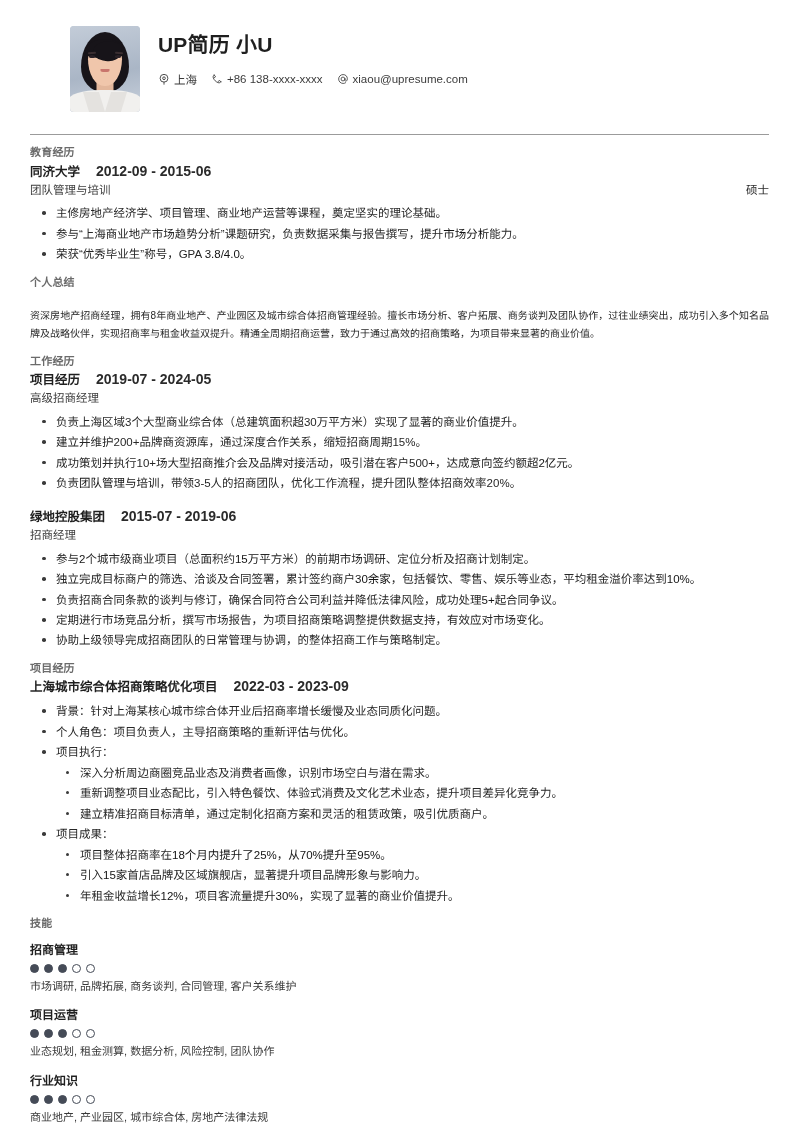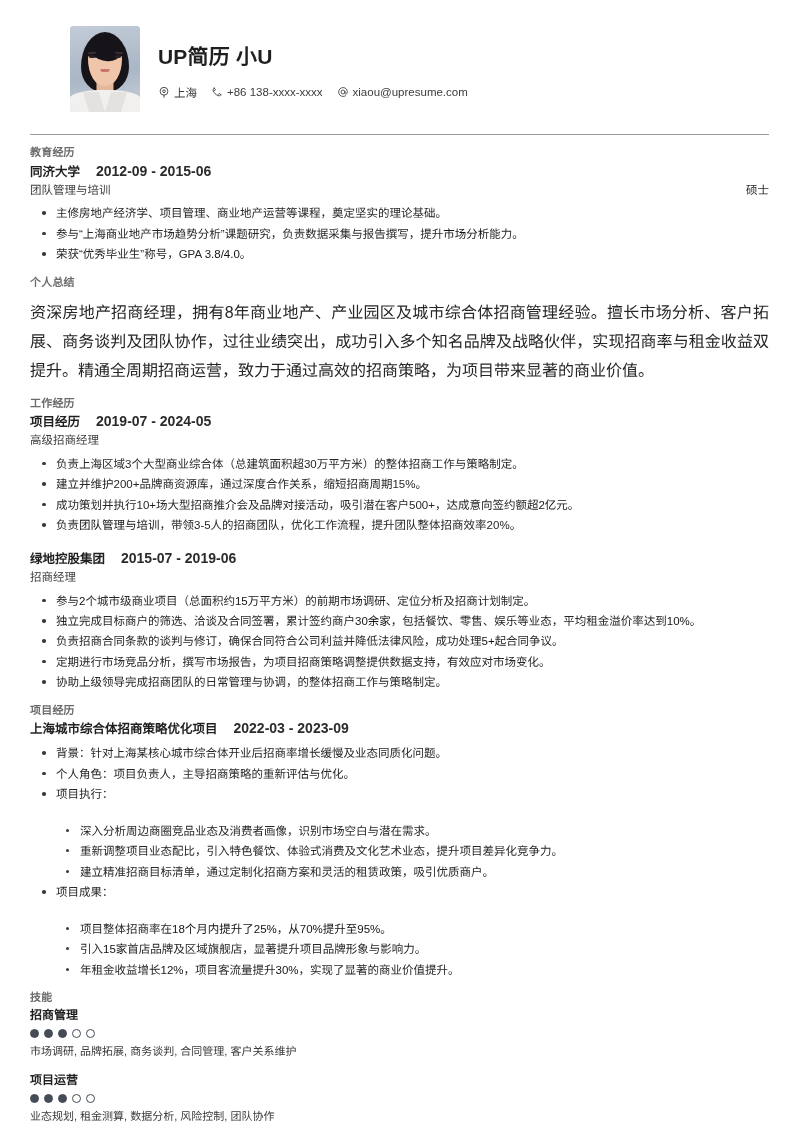--- a/index.html
+++ b/index.html
@@ -21,21 +21,21 @@
     width: 799px;
     min-height: 1130px;
     background: #ffffff;
     padding: 26px 30px 0 30px;
     overflow: hidden;
   }
 
   
   .header {
     display: flex;
-    align-items: center;
+    align-items: flex-start;
     gap: 18px;
     padding-bottom: 22px;
     padding-left: 40px;
   }
 
   .photo-frame {
     width: 70px;
     height: 86px;
     border-radius: 4px;
     overflow: hidden;
@@ -242,43 +242,43 @@
   ul.bullets > li::before {
     content: "";
     position: absolute;
     left: 12px;
     top: 8px;
     width: 3.5px; height: 3.5px;
     border-radius: 50%;
     background: #3a3a3a;
   }
   ul.bullets.nested {
-    margin-top: 16px;
+    margin-top: 0;
   }
   ul.bullets.nested > li {
     padding-left: 50px;
   }
   ul.bullets.nested > li::before {
     left: 36px;
     width: 3px; height: 3px;
   }
 
   li b, .sum-text b { font-weight: 400; color: #131313; }
 
   .summary-text {
-    font-size: 16px;
+    font-size: 10px;
     line-height: 1.82;
     color: #262626;
     text-align: justify;
-    margin-top: 8px;
+    margin-top: 17px;
   }
 
   
   .skill-block { margin-top: 11px; }
-  .skill-block.first { margin-top: 0; }
+  .skill-block.first { margin-top: 9px; }
 
   .skill-name {
     font-size: 12px;
     font-weight: 700;
     color: #1f1f1f;
     line-height: 1.5;
   }
   .dots {
     display: flex;
     gap: 5px;
@@ -395,21 +395,21 @@
 
     <div class="entry">
       <div class="entry-head">
         <span class="entry-org">项目经历</span>
         <span class="entry-date">2019-07 - 2024-05</span>
       </div>
       <div class="entry-sub">
         <span class="entry-role">高级招商经理</span>
       </div>
       <ul class="bullets">
-          <li>负责上海区域3个大型商业综合体（总建筑面积超30万平方米）的整体招商工作与策略制定。</li>
+          <li>负责上海区域3个大型商业综合体（总建筑面积超30万平方米）实现了显著的商业价值提升。</li>
           <li>建立并维护200+品牌商资源库，通过深度合作关系，缩短招商周期15%。</li>
           <li>成功策划并执行10+场大型招商推介会及品牌对接活动，吸引潜在客户500+，达成意向签约额超<b>2亿元</b>。</li>
           <li>负责<b>团队管理与培训</b>，带领3-5人的招商团队，优化工作流程，提升团队整体招商效率20%。</li>
         </ul>
     </div>
 
     <div class="entry">
       <div class="entry-head">
         <span class="entry-org">绿地控股集团</span>
         <span class="entry-date">2015-07 - 2019-06</span>

